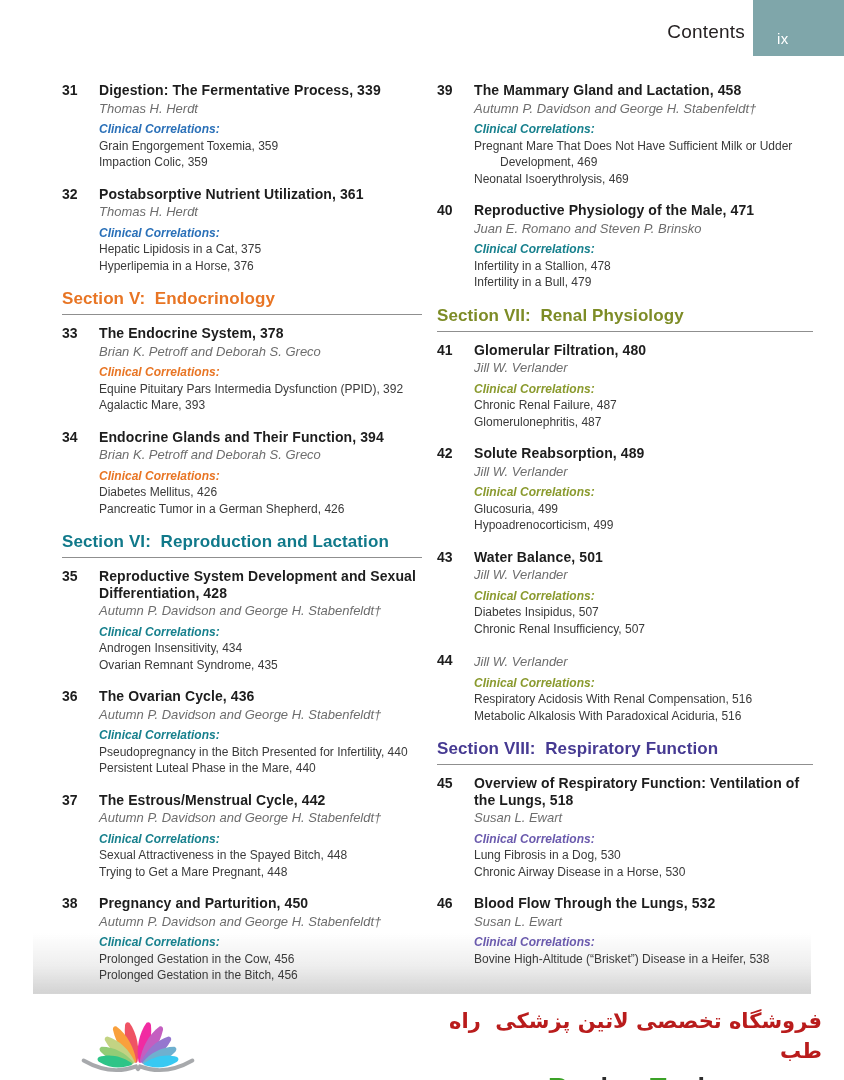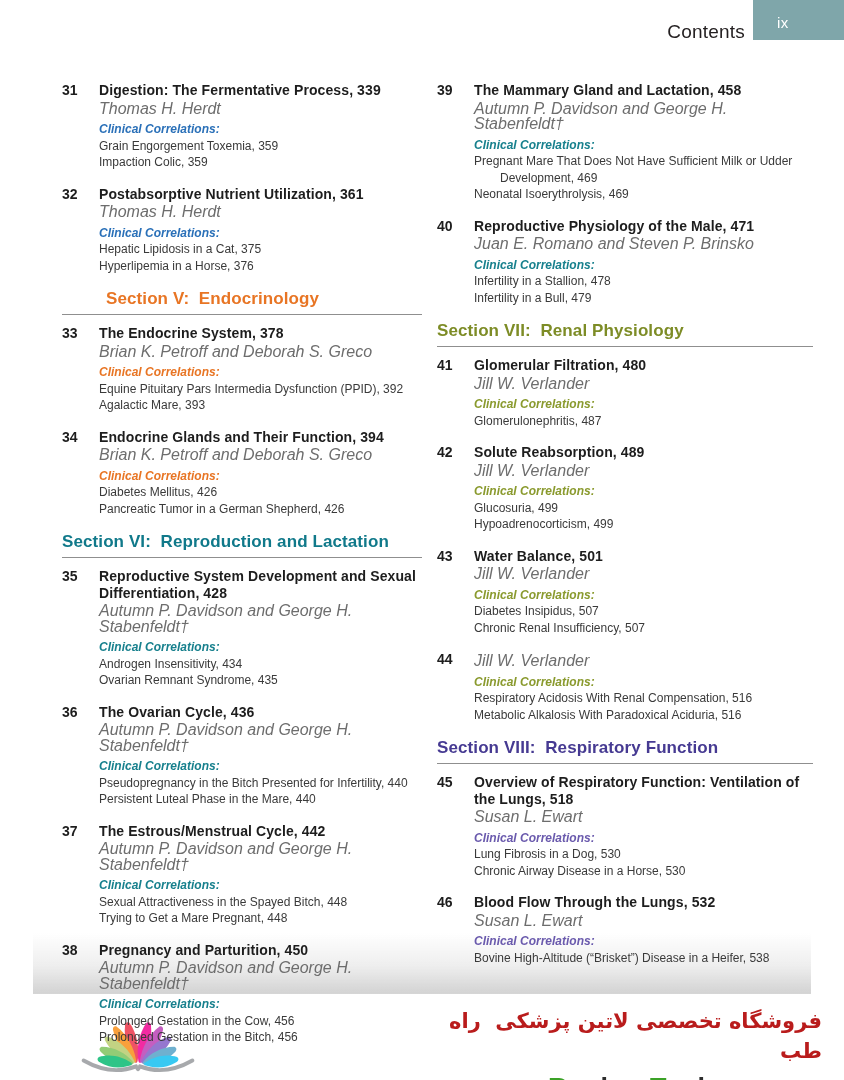--- a/index.html
+++ b/index.html
@@ -8,21 +8,21 @@
     background:#ffffff;
     font-family:"Liberation Sans","DejaVu Sans",sans-serif;
     color:#2b2b2b;
   }
   
   .running-head{
     position:absolute;top:21px;right:99px;
     font-size:19px;color:#231f20;letter-spacing:.2px;
   }
   .page-num-box{
-    position:absolute;top:0;left:753px;width:91px;height:40px;
+    position:absolute;top:0;left:753px;width:91px;height:56px;
     display:flex;align-items:flex-end;
   }
   .page-num-box span{
     color:#ffffff;font-size:15px;padding:0 0 9px 24px;letter-spacing:.5px;
   }
   
   .scan-shadow{
     position:absolute;left:33px;top:933px;width:778px;height:60px;z-index:0;
     background:linear-gradient(180deg,rgba(190,190,190,0) 0%,rgba(170,170,170,.20) 55%,rgba(140,140,140,.38) 100%);
     border-bottom:1px solid rgba(120,120,120,.30);
@@ -43,21 +43,21 @@
   }
   .chapter{display:flex;margin-bottom:15px;}
   .ch-num{
     flex:0 0 37px;font-size:14px;font-weight:700;line-height:16.5px;color:#1d1d1d;
   }
   .ch-body{flex:1;min-width:0;}
   .ch-title{
     font-size:14px;font-weight:700;line-height:16.5px;color:#1d1d1d;letter-spacing:.1px;
   }
   .ch-authors{
-    margin-top:2px;font-size:16px;line-height:15.5px;
+    margin-top:2px;font-size:13px;line-height:15.5px;
     font-style:italic;color:#6d6d6d;
   }
   .cc-label{
     margin-top:6px;font-size:12px;line-height:15.5px;
     font-style:italic;font-weight:600;
   }
   .cc-item{
     font-size:12px;line-height:16.5px;color:#3a3a3a;
     padding-left:26px;text-indent:-26px;
   }
@@ -108,21 +108,21 @@
       <div class="ch-authors">Thomas H. Herdt</div>
       <div class="cc-label" style="color: rgb(42, 112, 184);">Clinical Correlations:</div>
       <div class="cc-items">
           <div class="cc-item">Hepatic Lipidosis in a Cat, 375</div>
           <div class="cc-item">Hyperlipemia in a Horse, 376</div>
         </div>
     </div>
   </div>
 
   <div class="section-header">
-    <span class="sec-label" style="color: rgb(232, 117, 36); margin-left: 44px;">Section V:  Endocrinology</span>
+    <span class="sec-label" style="color: rgb(232, 117, 36);">Section V:  Endocrinology</span>
   </div>
 
   <div class="chapter">
     <div class="ch-num">33</div>
     <div class="ch-body">
       <div class="ch-title">The Endocrine System, 378</div>
       <div class="ch-authors">Brian K. Petroff and Deborah S. Greco</div>
       <div class="cc-label" style="color: rgb(232, 117, 36);">Clinical Correlations:</div>
       <div class="cc-items">
           <div class="cc-item">Equine Pituitary Pars Intermedia Dysfunction (PPID), 392</div>
@@ -231,20 +231,21 @@
     <span class="sec-label" style="color: rgb(125, 140, 38);">Section VII:  Renal Physiology</span>
   </div>
 
   <div class="chapter">
     <div class="ch-num">41</div>
     <div class="ch-body">
       <div class="ch-title">Glomerular Filtration, 480</div>
       <div class="ch-authors">Jill W. Verlander</div>
       <div class="cc-label" style="color: rgb(138, 154, 46);">Clinical Correlations:</div>
       <div class="cc-items">
+          <div class="cc-item">Chronic Renal Failure, 487</div>
           <div class="cc-item">Glomerulonephritis, 487</div>
         </div>
     </div>
   </div>
 
   <div class="chapter">
     <div class="ch-num">42</div>
     <div class="ch-body">
       <div class="ch-title">Solute Reabsorption, 489</div>
       <div class="ch-authors">Jill W. Verlander</div>

